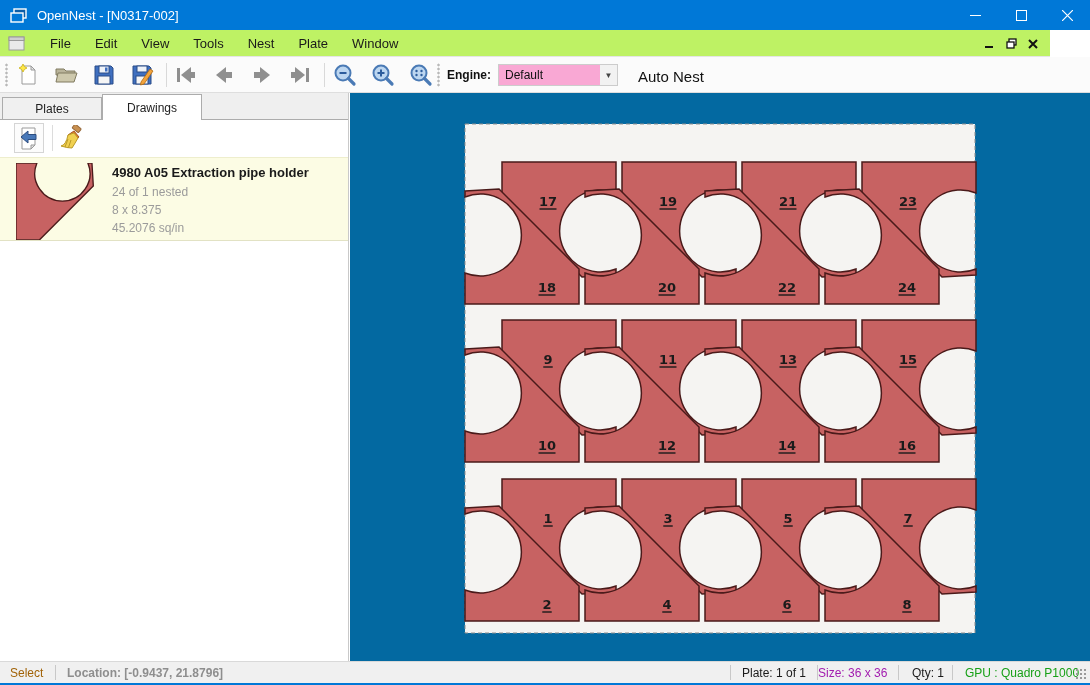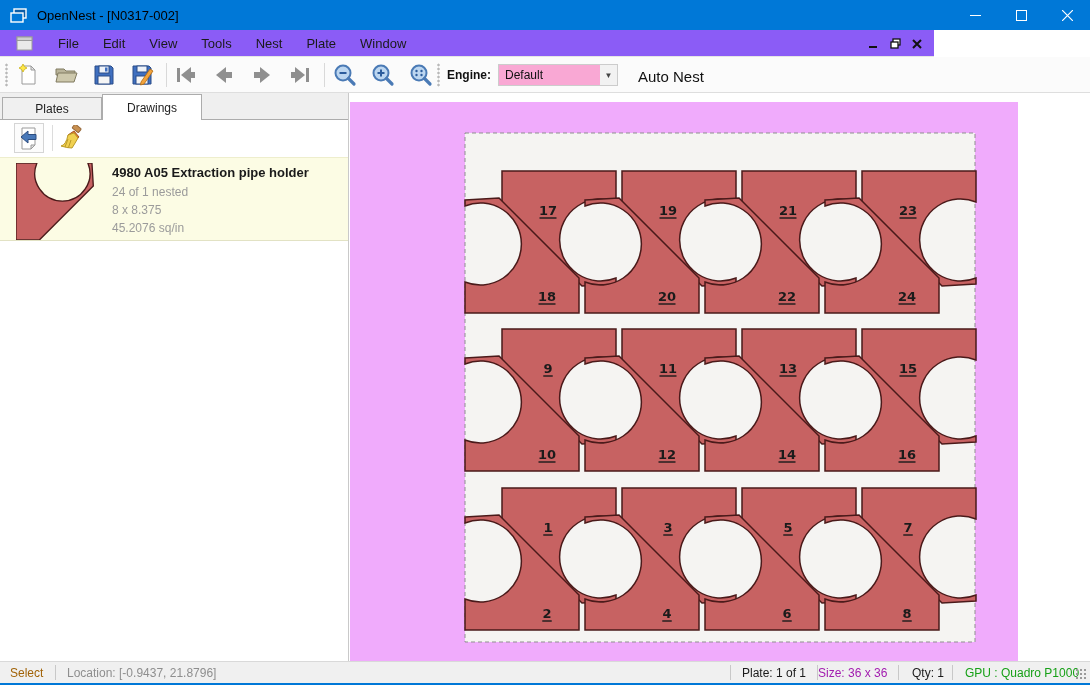--- a/index.html
+++ b/index.html
@@ -2,26 +2,26 @@
 <html><head>
 <meta charset="utf-8">
 <style>
   * { margin:0; padding:0; box-sizing:border-box; }
   html,body { width:1090px; height:685px; overflow:hidden; }
   body { font-family:"Liberation Sans","DejaVu Sans",sans-serif; position:relative; background:#fff; }
 
   
   .titlebar { position:absolute; left:0; top:0; width:1090px; height:30px; background:#0078D7; display:flex; align-items:center; }
   .titlebar .appicon { margin-left:10px; width:17px; height:15px; }
-  .titlebar .title { color:#000000; font-size:13px; margin-left:10px; }
+  .titlebar .title { color:#ffffff; font-size:13px; margin-left:10px; }
   .winbtns { position:absolute; right:0; top:0; height:30px; display:flex; }
   .winbtn { width:46px; height:30px; display:flex; align-items:center; justify-content:center; }
 
   
-  .menubar { position:absolute; left:0; top:30px; width:934px; height:27px; background:#8b5cf6; border-bottom:1px solid #e5e5e5; display:flex; align-items:center;padding-left:8px; }
+  .menubar { position:absolute; left:0; top:30px; width:1050px; height:27px; background:#bef264; border-bottom:1px solid #e5e5e5; display:flex; align-items:center; }
   .mdiicon { width:18px; height:15px; margin-left:8px; margin-right:12px; }
   .menuitem { font-size:13px; color:#1a1a1a; padding:0 12px; height:27px; line-height:27px; }
   .mdibtns { position:absolute; right:6px; top:0; height:27px; display:flex; align-items:center; }
   .mdibtn { width:22px; height:20px; display:flex; align-items:center; justify-content:center; color:#111; font-weight:bold; font-size:12px; }
 
   
   .toolbar { position:absolute; left:0; top:57px; width:1090px; height:36px; background:#fbfbfb; border-bottom:1px solid #dedede; }
   .grip { position:absolute; top:6px; width:3px; height:24px;
           background-image:radial-gradient(#b8b8b8 1px, transparent 1.2px); background-size:3px 4px; }
   .tbtn { position:absolute; top:4px; width:28px; height:28px; display:flex; align-items:center; justify-content:center; }
@@ -41,21 +41,21 @@
   .minibar { position:absolute; left:0; top:0; width:348px; height:36px; background:#ffffff; }
   .mini-btn { position:absolute; top:3px; width:30px; height:30px; display:flex; align-items:center; justify-content:center; background:#fcfcfc; border:1px solid #d5d5d5; }
   .mini-btn2 { position:absolute; top:3px; width:30px; height:30px; display:flex; align-items:center; justify-content:center; }
   .minisep { position:absolute; left:52px; top:5px; width:1px; height:26px; background:#dcdcdc; }
   .drawing-item { position:absolute; left:0; top:37px; width:348px; height:84px; background:#fcfce4; border-top:1px solid #eeeecd; border-bottom:1px solid #e2e2c4; }
   .thumb { position:absolute; left:16px; top:5px; }
   .dtitle { position:absolute; left:112px; top:7px; font-size:13px; font-weight:bold; color:#1a1a1a; }
   .dline { position:absolute; left:112px; font-size:12px; color:#9b9b9b; }
 
   
-  .canvas { position:absolute; left:350px; top:102px; width:668px; height:568px; background:#f0abfc; }
+  .canvas { position:absolute; left:350px; top:93px; width:740px; height:568px; background:#0369a1; }
 
   
   .statusbar { position:absolute; left:0; top:661px; width:1090px; height:22px; background:#f0f0f0; border-top:1px solid #d9d9d9; font-size:12px; }
   .st { position:absolute; top:4px; }
   .stsep { position:absolute; top:3px; width:1px; height:15px; background:#c8c8c8; }
   .bottomedge { position:absolute; left:0; top:683px; width:1090px; height:2px; background:#0078D7; }
   .grip-corner { position:absolute; right:3px; top:6px; width:12px; height:12px;
           background-image:radial-gradient(#9a9a9a 1px, transparent 1.2px); background-size:4px 4px; }
 </style>
 </head>
@@ -328,21 +328,21 @@
         <line x1="553.25" y1="433" x2="562.75" y2="433" stroke="#1b1b1b" stroke-width="1.4"></line>
         <text x="557" y="516" text-anchor="middle" font-family="&quot;DejaVu Sans&quot;,sans-serif" font-size="13" font-weight="bold" fill="#1b1b1b">8</text>
         <line x1="552.25" y1="519" x2="561.75" y2="519" stroke="#1b1b1b" stroke-width="1.4"></line>
       </g>
     </svg>
 </div>
 
 <div class="statusbar">
   <span class="st" style="left:10px; color:#a16207;">Select</span>
   <div class="stsep" style="left:55px"></div>
-  <span class="st" style="left:67px; color:#8e8e8e;">Location: [-0.9437, 21.8796]</span>
+  <span class="st" style="left:67px; color:#8e8e8e;font-weight:bold;">Location: [-0.9437, 21.8796]</span>
 
   <div class="stsep" style="left:730px"></div>
   <span class="st" style="left:742px; color:#1a1a1a;">Plate: 1 of 1</span>
   <div class="stsep" style="left:817px"></div>
   <span class="st" style="left:818px; color:#a21caf;">Size: 36 x 36</span>
   <div class="stsep" style="left:898px"></div>
   <span class="st" style="left:912px; color:#1a1a1a;">Qty: 1</span>
   <div class="stsep" style="left:952px"></div>
   <span class="st" style="left:965px; color:#17A017;">GPU : Quadro P1000</span>
   <div class="grip-corner"></div>

